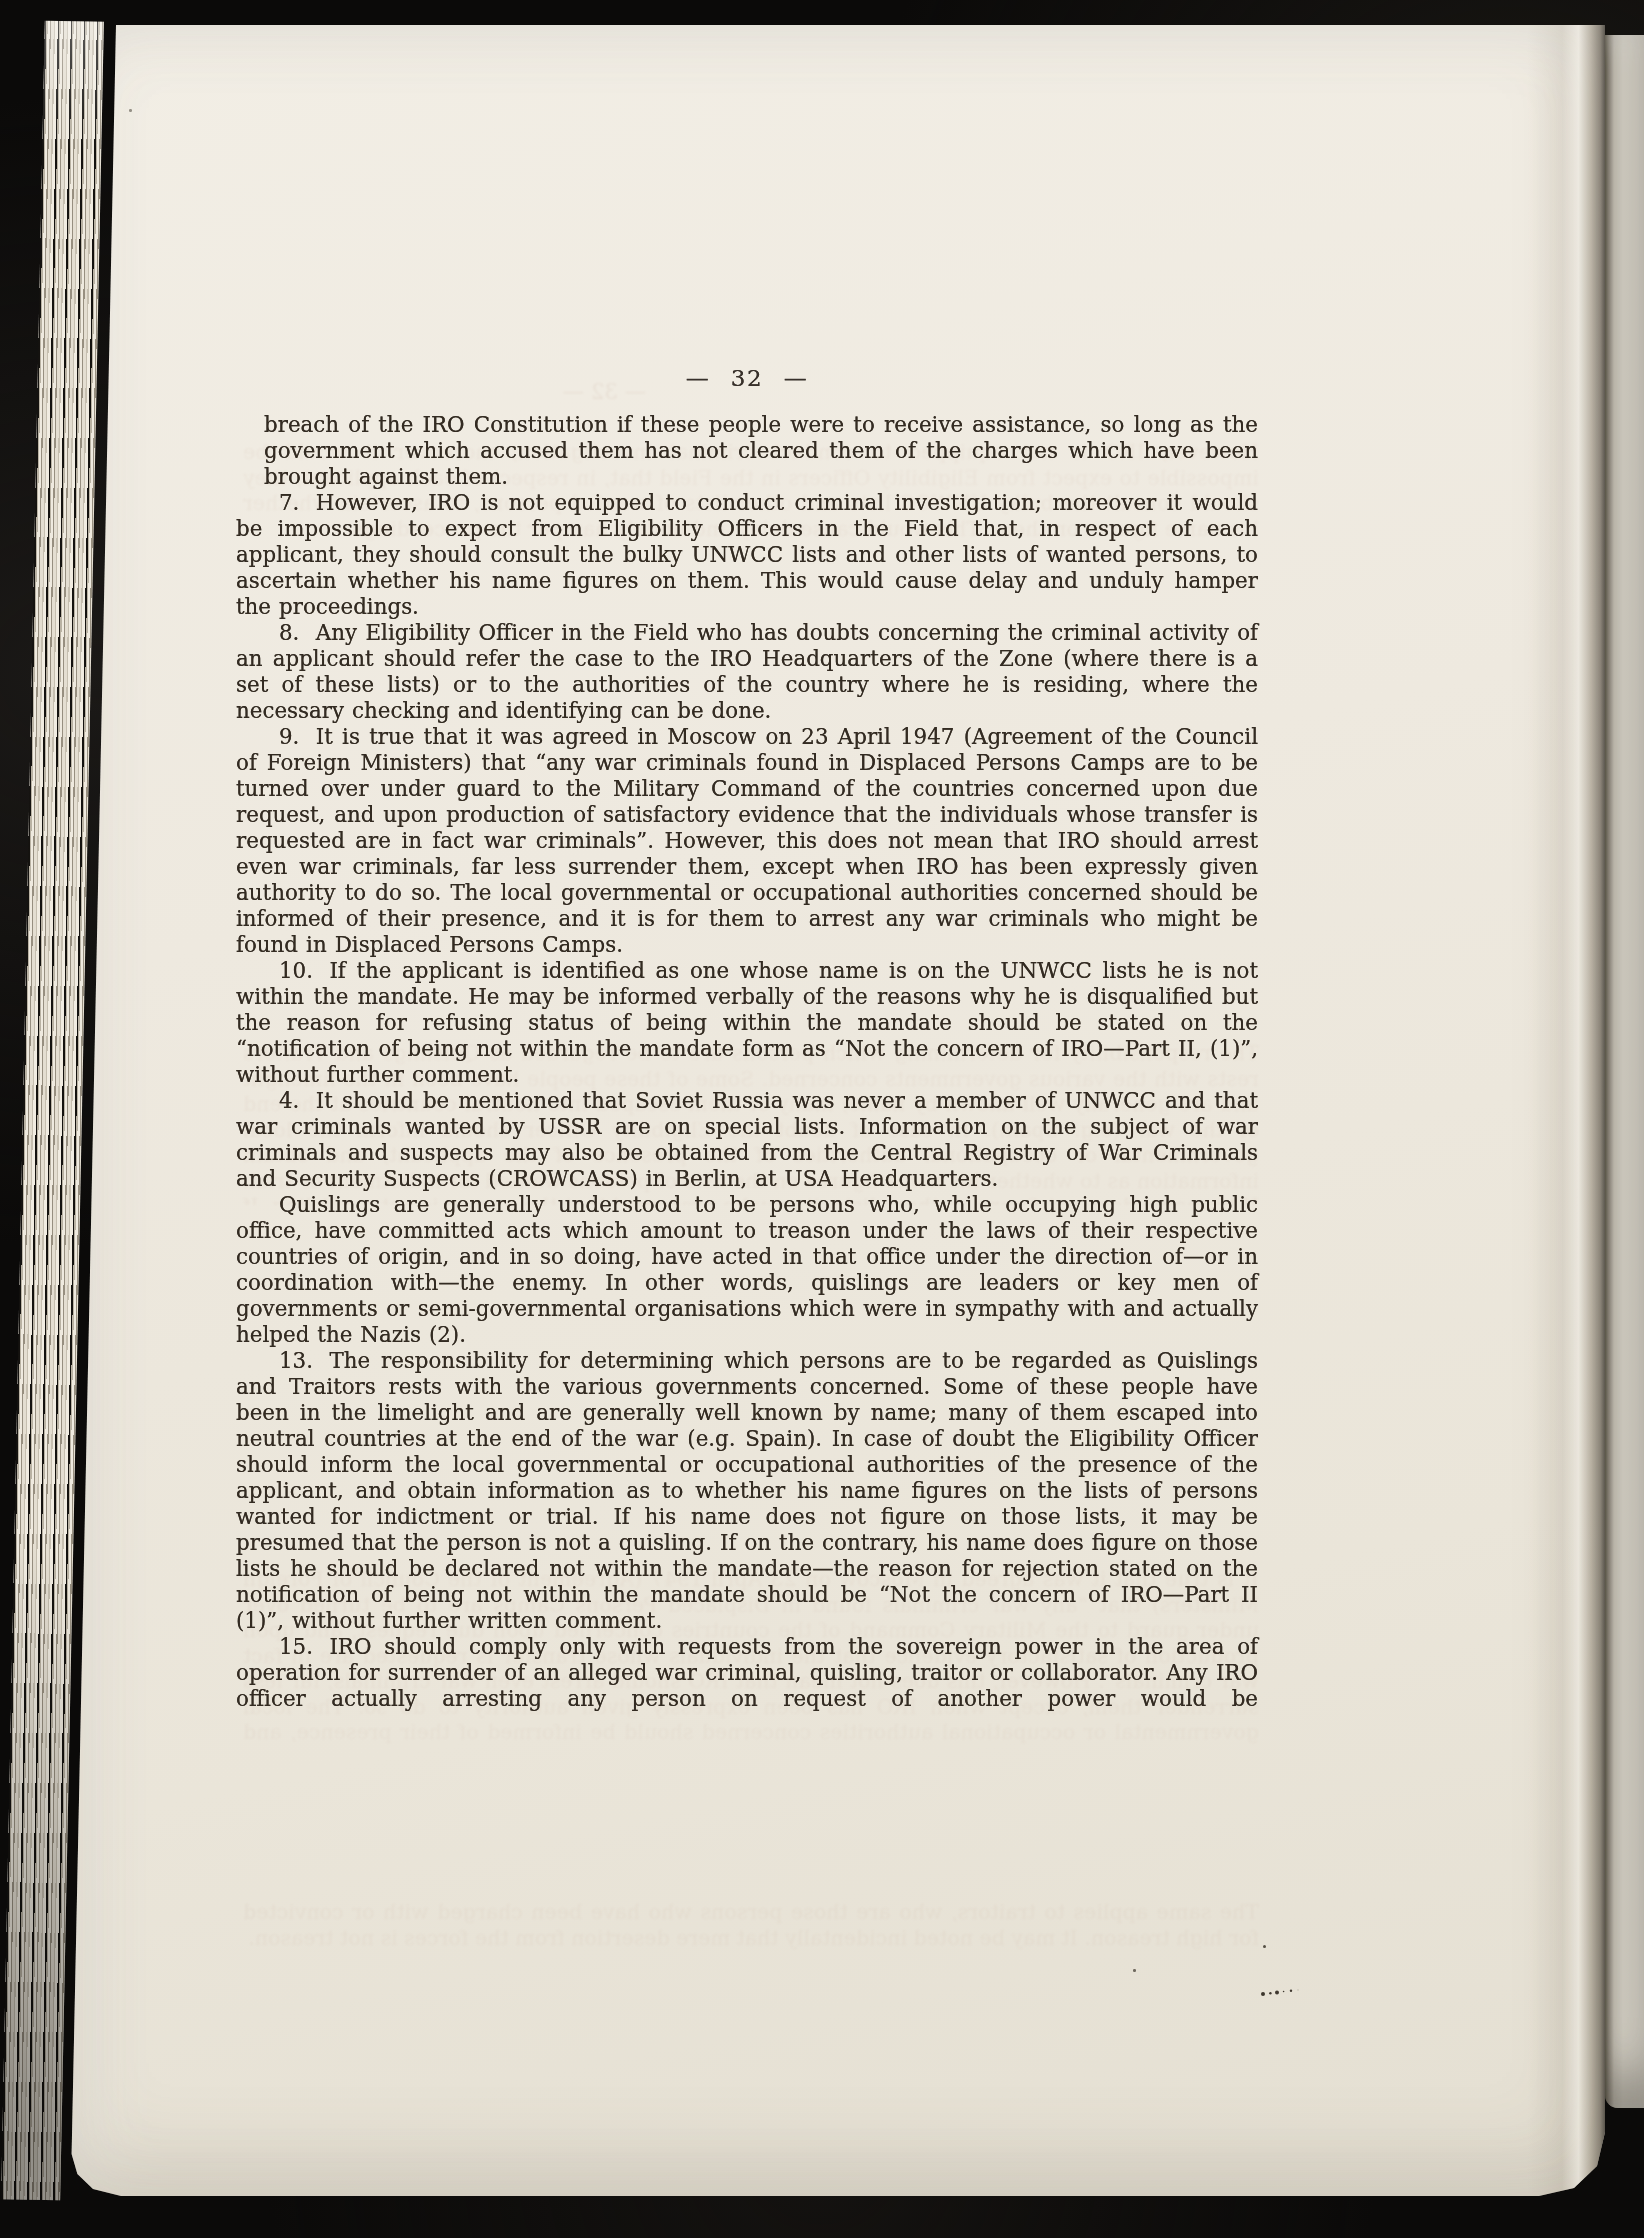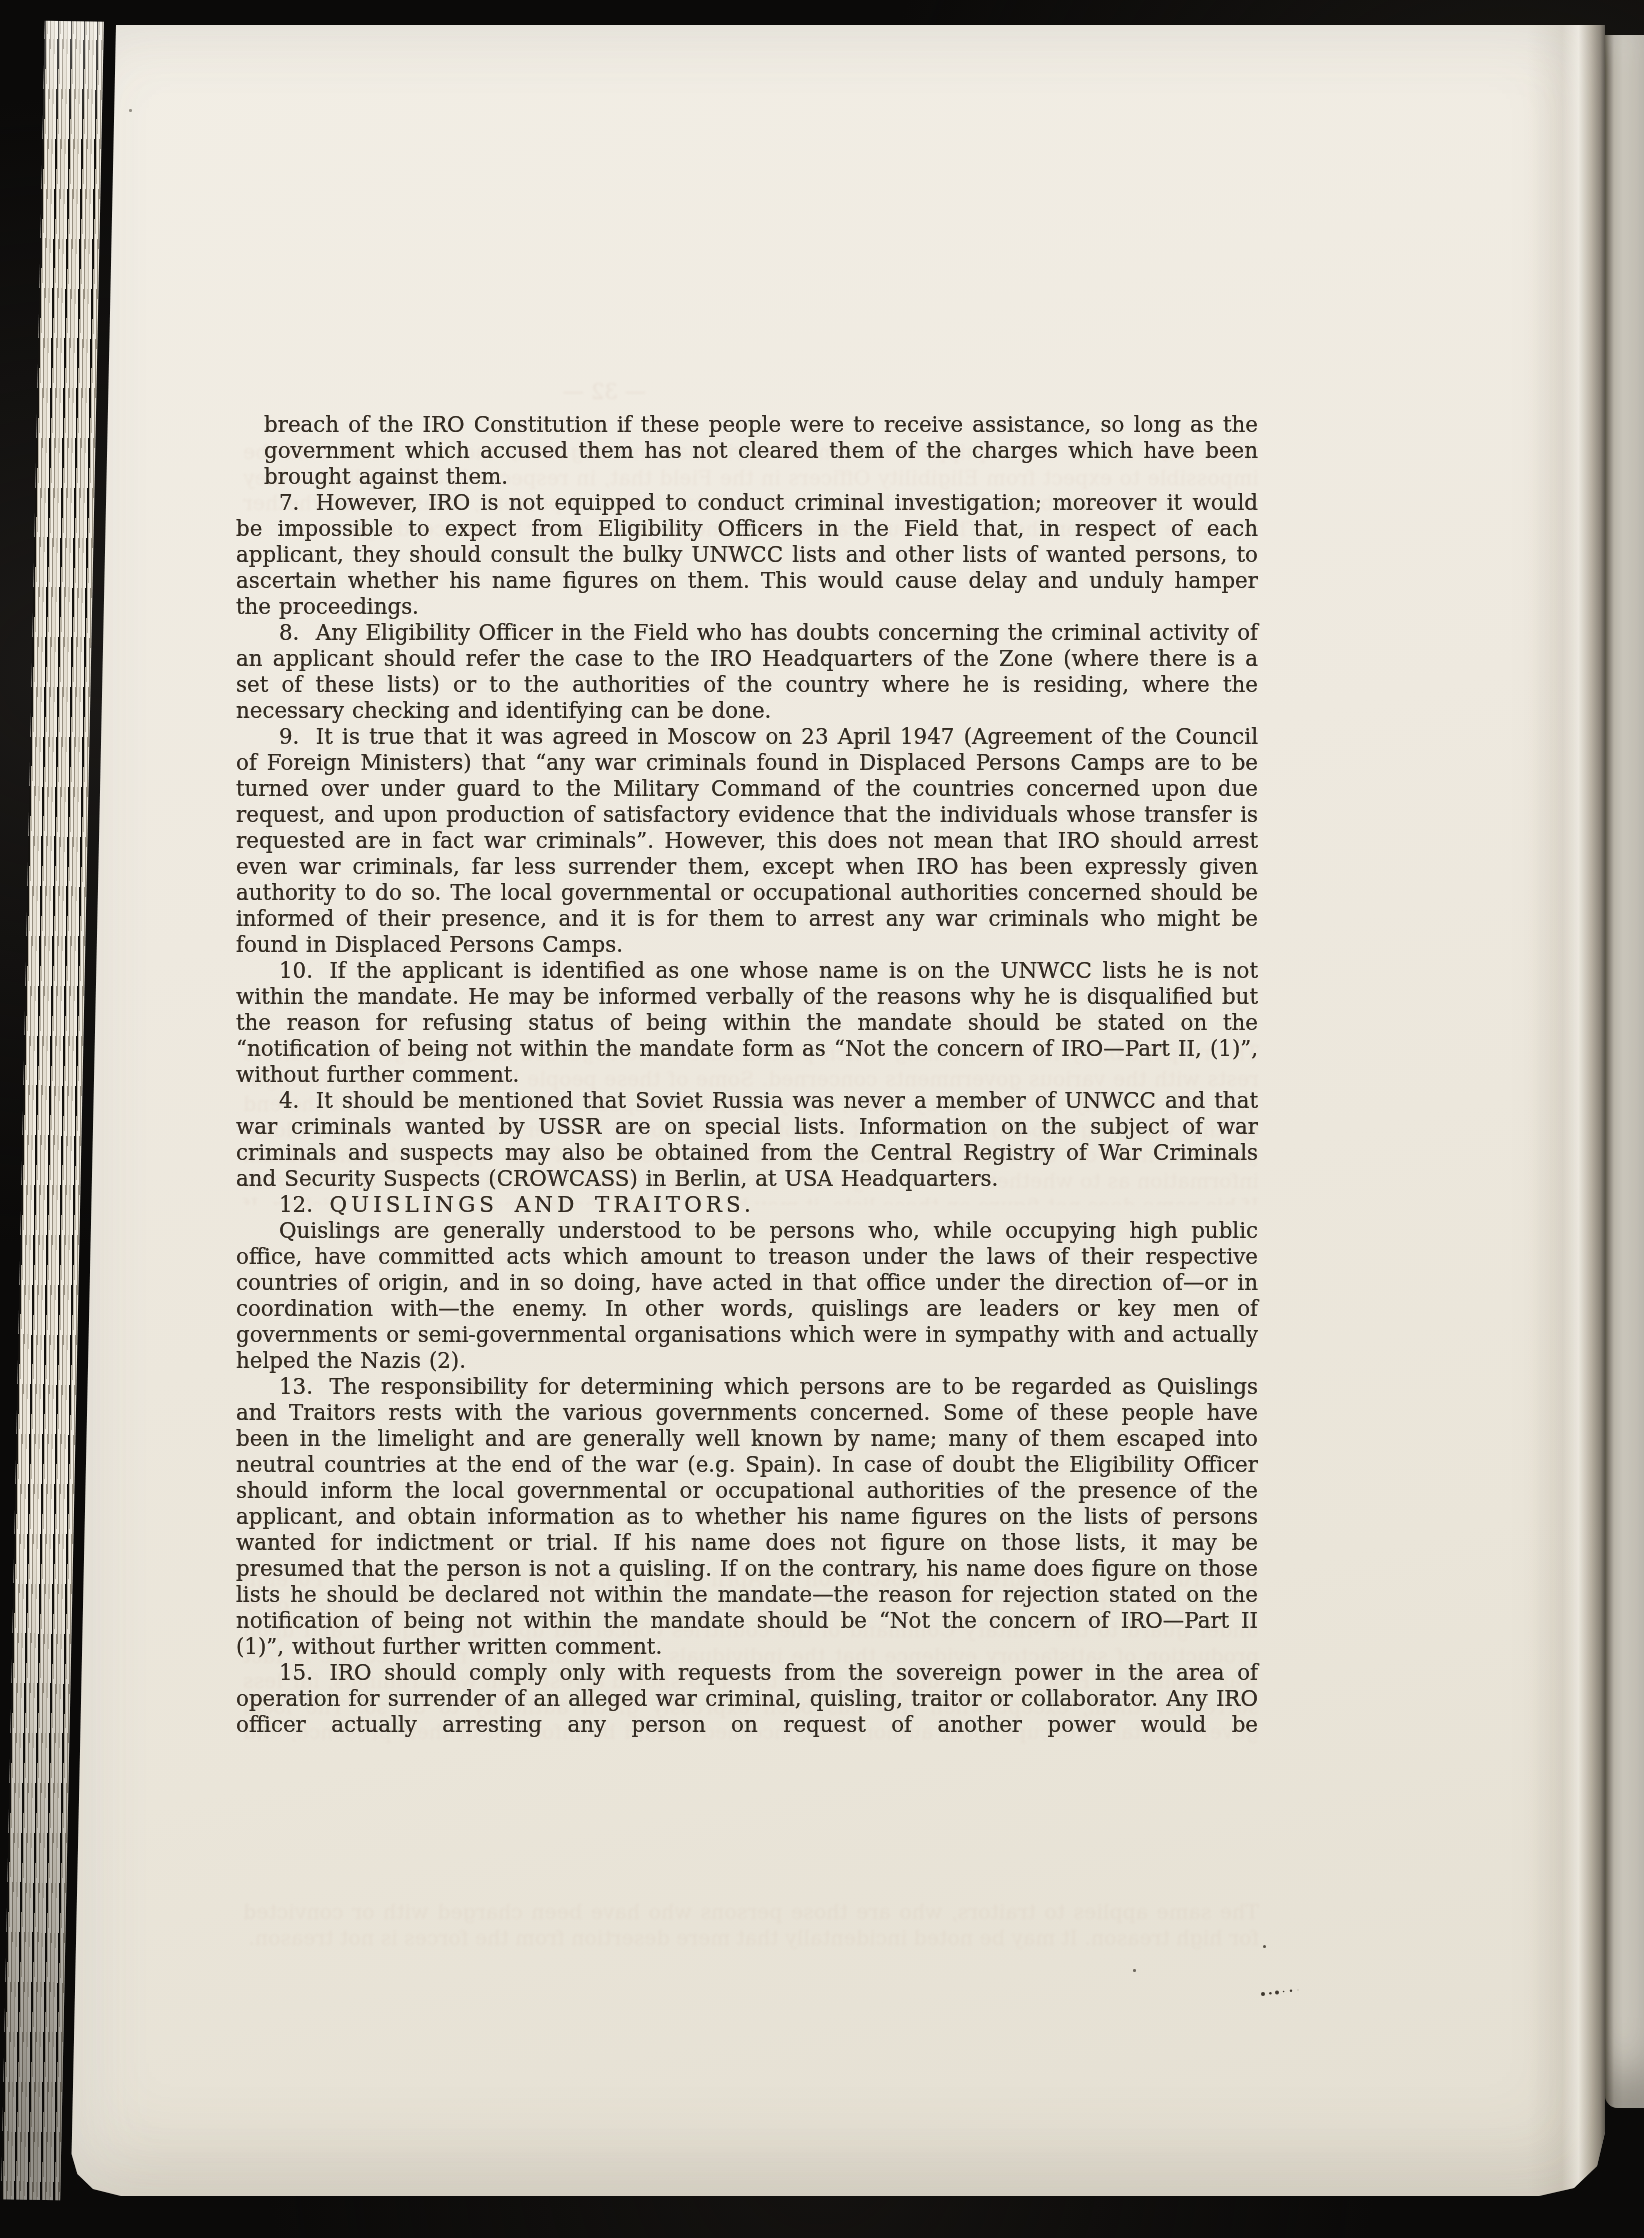--- a/index.html
+++ b/index.html
@@ -157,36 +157,36 @@
 <main class="paper">
 
   <div class="gutter-shade"></div>
 
   <div class="ghost-pagenum">— 32 —</div>
   <div class="ghost" style="left:173px; top:415px;  width:1016px; height:140px;">However, IRO is not equipped to conduct criminal investigation; moreover it would be impossible to expect from Eligibility Officers in the Field that, in respect of each applicant, they should consult the bulky UNWCC lists and other lists of wanted persons, to ascertain whether his name figures on them. This would cause delay and unduly hamper the proceedings.</div>
   <div class="ghost" style="left:173px; top:1016px; width:1016px; height:164px; opacity:0.05;">The responsibility for determining which persons are to be regarded as Quislings and Traitors rests with the various governments concerned. Some of these people have been in the limelight and are generally well known by name; many of them escaped into neutral countries at the end of the war (e.g. Spain). In case of doubt the Eligibility Officer should inform the local governmental or occupational authorities of the presence of the applicant, and obtain information as to whether his name figures on the lists of persons wanted for indictment or trial. If his name does not figure on those lists, it may be presumed that the person is not a quisling. If on the contrary, his name does figure on those lists he should be declared not within the mandate—the reason for rejection stated on the notification of being not within the mandate should be “Not the concern of IRO—Part II (1)”, without further written comment.</div>
   <div class="ghost" style="left:173px; top:1542px; width:1016px; height:181px; opacity:0.05;">It is true that it was agreed in Moscow on 23 April 1947 (Agreement of the Council of Foreign Ministers) that “any war criminals found in Displaced Persons Camps are to be turned over under guard to the Military Command of the countries concerned upon due request, and upon production of satisfactory evidence that the individuals whose transfer is requested are in fact war criminals”. However, this does not mean that IRO should arrest even war criminals, far less surrender them, except when IRO has been expressly given authority to do so. The local governmental or occupational authorities concerned should be informed of their presence, and it is for them to arrest any war criminals who might be found in Displaced Persons Camps.</div>
   <div class="ghost" style="left:173px; top:1875px; width:1016px; height:82px; opacity:0.06;">The same applies to traitors, who are those persons who have been charged with or convicted for high treason. It may be noted incidentally that mere desertion from the forces is not treason.</div>
 
+  <div class="page-number">— 32 —</div>
 
   <section class="textblock">
 
     <p class="para flush"><span class="ptext">breach of the IRO Constitution if these people were to receive assistance, so long as the government which accused them has not cleared them of the charges which have been brought against them.</span></p>
 
     <p class="para"><span class="pnum">7.</span><span class="ptext">However, IRO is not equipped to conduct criminal investigation; moreover it would be impossible to expect from Eligibility Officers in the Field that, in respect of each applicant, they should consult the bulky UNWCC lists and other lists of wanted persons, to ascertain whether his name figures on them. This would cause delay and unduly hamper the proceedings.</span></p>
 
     <p class="para"><span class="pnum">8.</span><span class="ptext">Any Eligibility Officer in the Field who has doubts concerning the criminal activity of an applicant should refer the case to the IRO Headquarters of the Zone (where there is a set of these lists) or to the authorities of the country where he is residing, where the necessary checking and identifying can be done.</span></p>
 
     <p class="para"><span class="pnum">9.</span><span class="ptext">It is true that it was agreed in Moscow on 23 April 1947 (Agreement of the Council of Foreign Ministers) that “any war criminals found in Displaced Persons Camps are to be turned over under guard to the Military Command of the countries concerned upon due request, and upon production of satisfactory evidence that the individuals whose transfer is requested are in fact war criminals”. However, this does not mean that IRO should arrest even war criminals, far less surrender them, except when IRO has been expressly given authority to do so. The local governmental or occupational authorities concerned should be informed of their presence, and it is for them to arrest any war criminals who might be found in Displaced Persons Camps.</span></p>
 
     <p class="para"><span class="pnum">10.</span><span class="ptext">If the applicant is identified as one whose name is on the UNWCC lists he is not within the mandate. He may be informed verbally of the reasons why he is disqualified but the reason for refusing status of being within the mandate should be stated on the “notification of being not within the mandate form as “Not the concern of IRO—Part II, (1)”, without further comment.</span></p>
 
     <p class="para"><span class="pnum">4.</span><span class="ptext">It should be mentioned that Soviet Russia was never a member of UNWCC and that war criminals wanted by USSR are on special lists. Information on the subject of war criminals and suspects may also be obtained from the Central Registry of War Criminals and Security Suspects (CROWCASS) in Berlin, at USA Headquarters.</span></p>
 
-    <p class="para heading-para"><span class="pnum">12.</span><span class="ptext">QUISLINGS AND TRAITORS.</span></p>
 
     <p class="para"><span class="ptext">Quislings are generally understood to be persons who, while occupying high public office, have committed acts which amount to treason under the laws of their respective countries of origin, and in so doing, have acted in that office under the direction of—or in coordination with—the enemy. In other words, quislings are leaders or key men of governments or semi-governmental organisations which were in sympathy with and actually helped the Nazis (2).</span></p>
 
     <p class="para"><span class="pnum">13.</span><span class="ptext">The responsibility for determining which persons are to be regarded as Quislings and Traitors rests with the various governments concerned. Some of these people have been in the limelight and are generally well known by name; many of them escaped into neutral countries at the end of the war (e.g. Spain). In case of doubt the Eligibility Officer should inform the local governmental or occupational authorities of the presence of the applicant, and obtain information as to whether his name figures on the lists of persons wanted for indictment or trial. If his name does not figure on those lists, it may be presumed that the person is not a quisling. If on the contrary, his name does figure on those lists he should be declared not within the mandate—the reason for rejection stated on the notification of being not within the mandate should be “Not the concern of IRO—Part II (1)”, without further written comment.</span></p>
 
 
     <p class="para last-para"><span class="pnum">15.</span><span class="ptext">IRO should comply only with requests from the sovereign power in the area of operation for surrender of an alleged war criminal, quisling, traitor or collaborator. Any IRO officer actually arresting any person on request of another power would be</span></p>
 
   </section>
 

